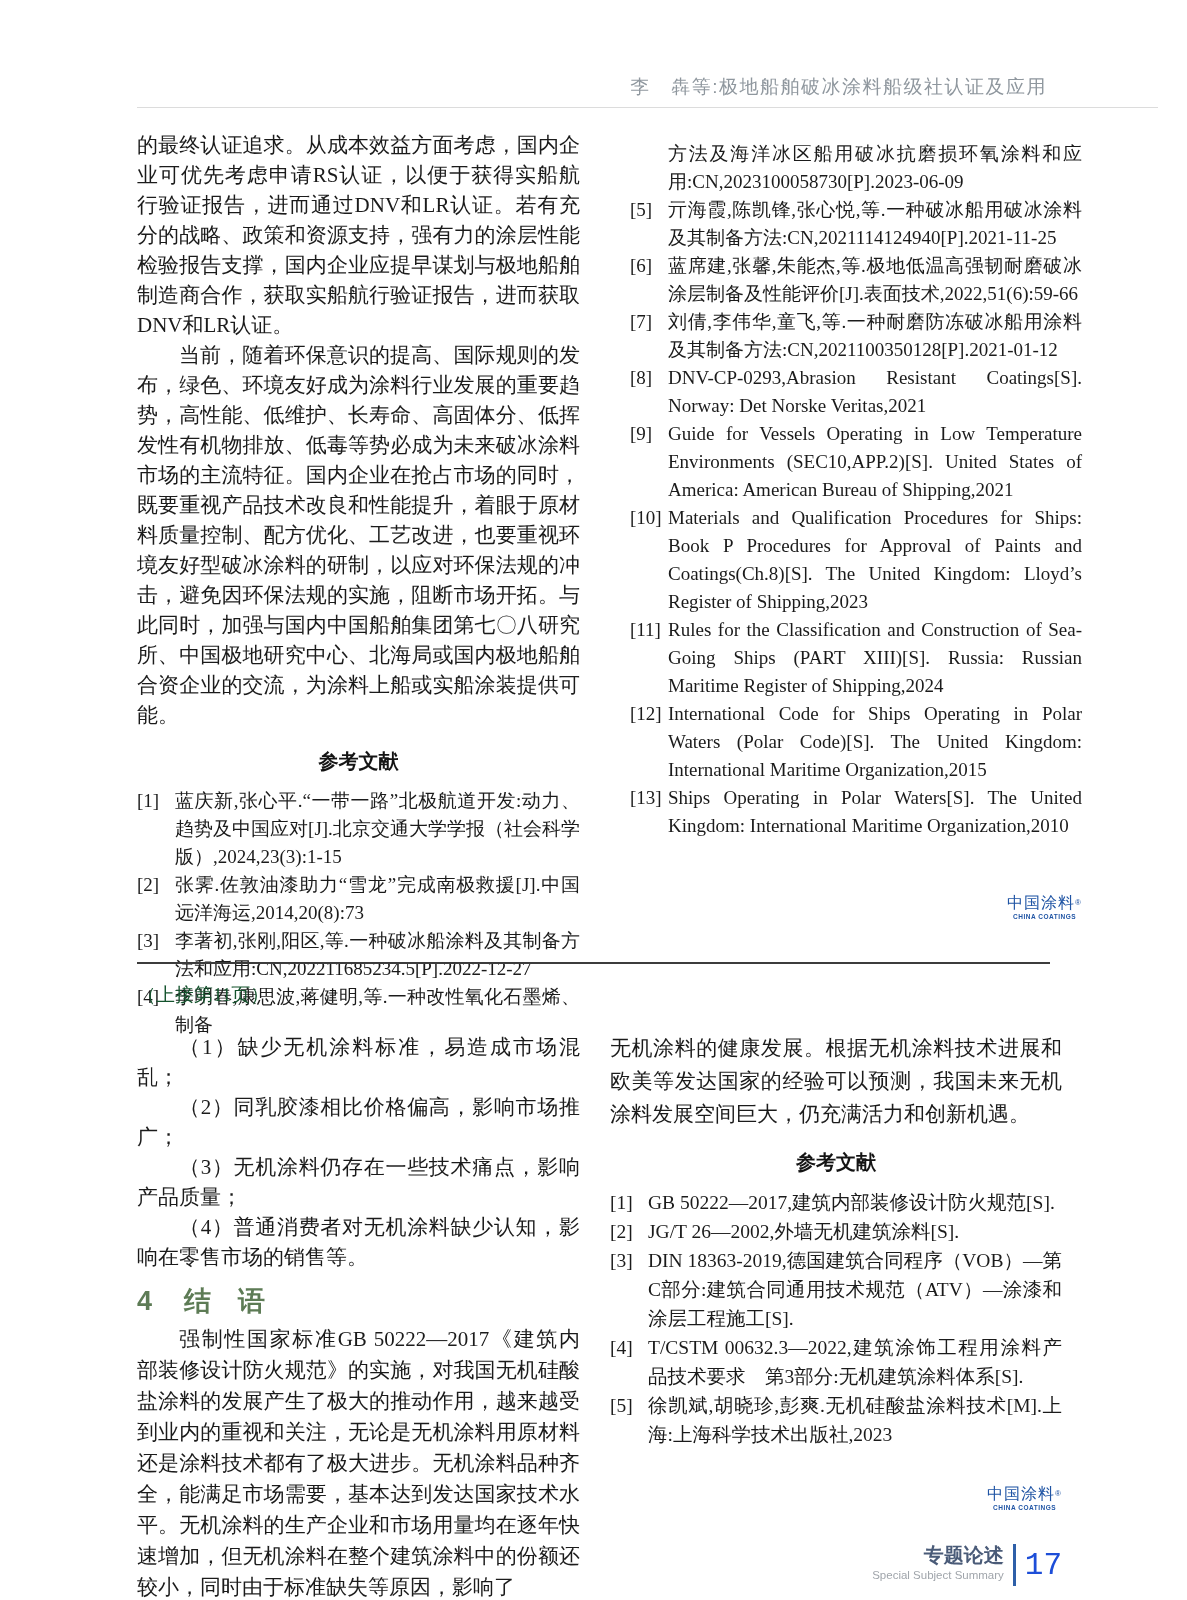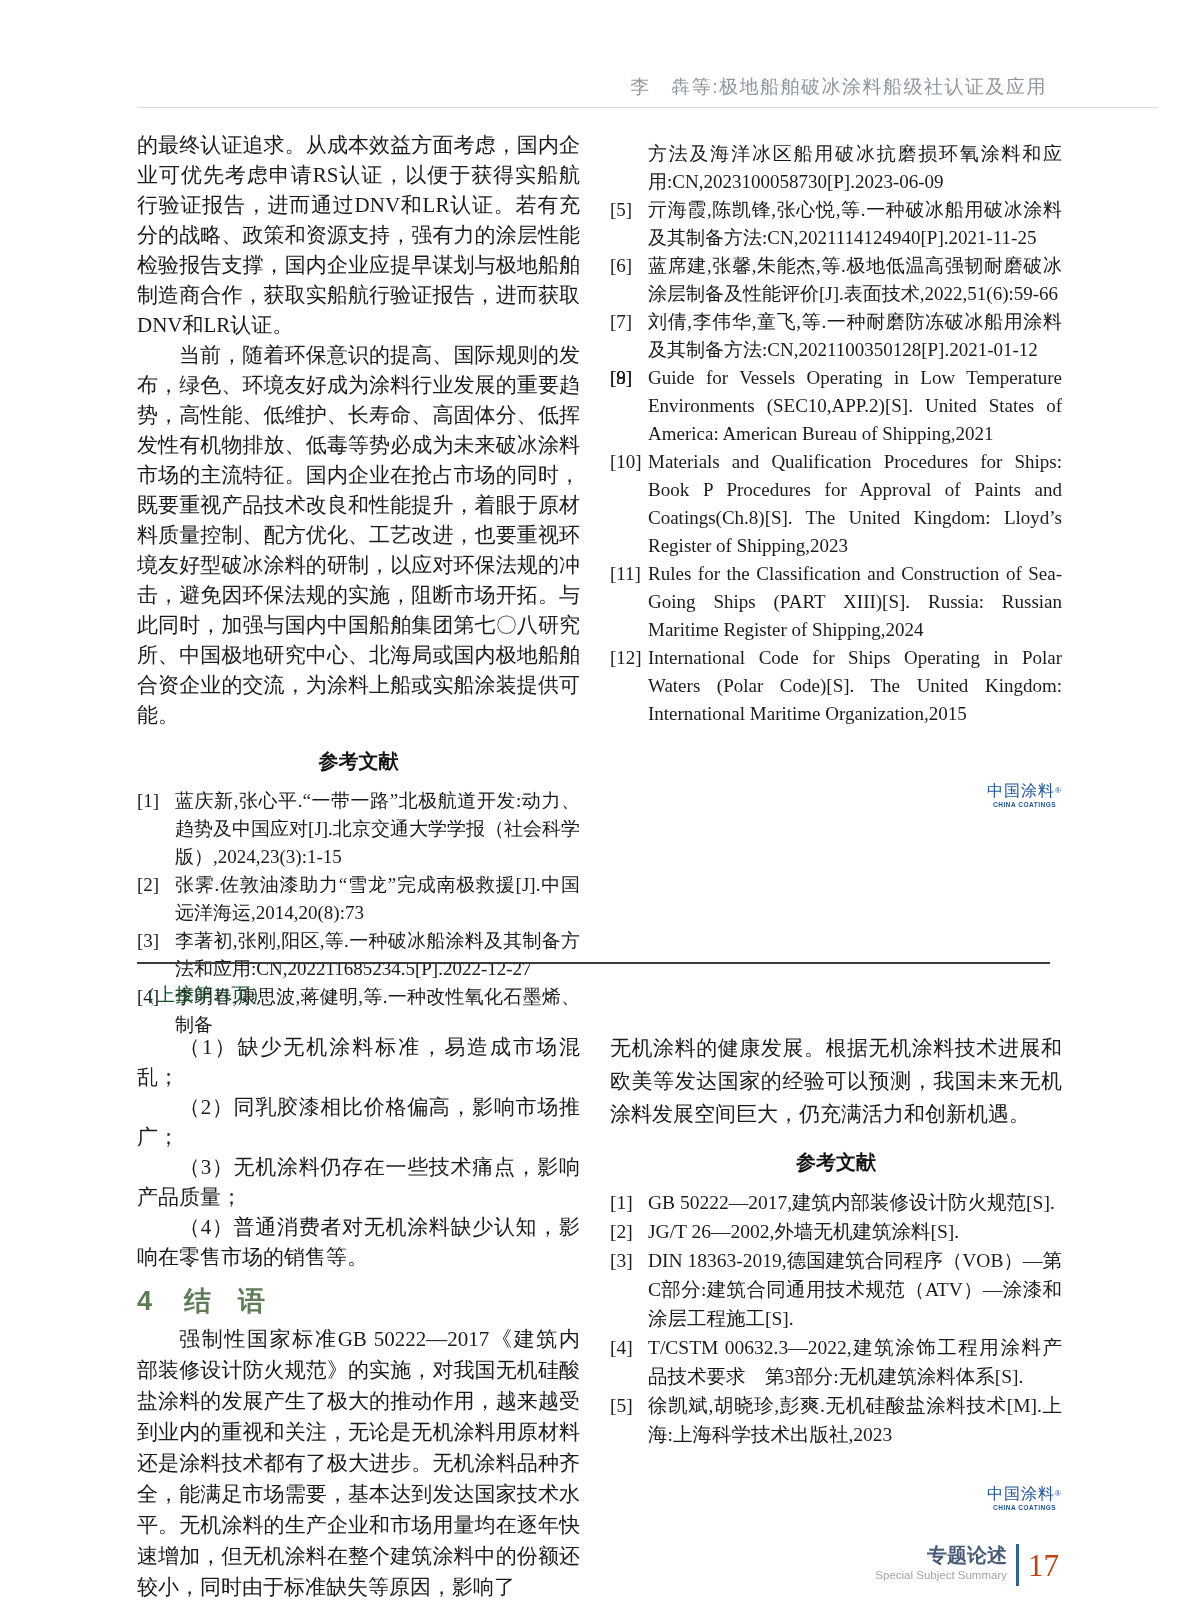--- a/index.html
+++ b/index.html
@@ -10,21 +10,21 @@
   
   .running-head{
     position:absolute;top:74px;left:137px;width:910px;text-align:right;
     font-family:"Liberation Sans","DejaVu Sans",sans-serif;
     font-size:19px;letter-spacing:1.5px;color:#8f979e;
   }
   .head-rule{position:absolute;top:107px;left:137px;width:1021px;height:1px;background:#dcdcdc;}
 
   
   .topcol-left{position:absolute;top:130px;left:137px;width:443px;}
-  .topcol-right{position:absolute;top:140px;left:610px;width:452px;}
+  .topcol-right{position:absolute;top:140px;left:630px;width:452px;}
   .botcol-left{position:absolute;top:1032px;left:137px;width:443px;}
   .botcol-right{position:absolute;top:1032px;left:610px;width:452px;}
 
   .para{margin:0;font-size:21px;line-height:30px;text-align:justify;}
   .para.indent{text-indent:2em;}
   .para.lh33{line-height:33px;}
   .para.lh31{line-height:31px;}
   .list-line{margin:0;font-size:21px;line-height:30px;text-align:justify;text-indent:2em;}
 
   .refs-heading{
@@ -56,21 +56,21 @@
   }
   .logo-cn{font-size:16px;font-weight:400;letter-spacing:1px;line-height:17px;margin-top:24px;}
   .logo-reg{font-size:8px;vertical-align:top;}
   .logo-en{font-size:6.5px;letter-spacing:0.5px;margin-top:2px;font-weight:700;}
 
   .footer{position:absolute;top:1544px;left:837px;width:225px;display:flex;align-items:flex-start;}
   .footer-text{width:170px;text-align:right;font-family:"Liberation Sans","DejaVu Sans",sans-serif;}
   .footer-cn{font-weight:700;font-size:20px;color:#4a5b78;line-height:22px;}
   .footer-en{font-size:11.5px;color:#a0a5ab;margin-top:3px;}
   .footer-bar{width:3px;height:42px;background:#2e5fa8;margin:0 9px;}
-  .footer-page{font-size:31px;color:#c2410c;line-height:34px;padding-top:5px;font-family:Liberation Serif, serif;}
+  .footer-page{font-size:31px;color:#1d4ed8;line-height:34px;padding-top:5px;font-family:Liberation Mono, monospace;}
 </style>
 </head>
 <body>
 
 <div class="page">
 
   <div class="running-head">
     <span>李　犇等:极地船舶破冰涂料船级社认证及应用</span>
   </div>
   <div class="head-rule"></div>
@@ -111,36 +111,41 @@
       <div class="ref">
         <span class="ref-label">[6]</span>
         <span class="ref-text">蓝席建,张馨,朱能杰,等.极地低温高强韧耐磨破冰涂层制备及性能评价[J].表面技术,2022,51(6):59-66</span>
       </div>
       <div class="ref">
         <span class="ref-label">[7]</span>
         <span class="ref-text">刘倩,李伟华,童飞,等.一种耐磨防冻破冰船用涂料及其制备方法:CN,2021100350128[P].2021-01-12</span>
       </div>
       <div class="ref">
         <span class="ref-label">[8]</span>
+        <span class="ref-text">DNV-CP-0293,Abrasion Resistant Coatings[S]. Norway: Det Norske Veritas,2021</span>
       </div>
       <div class="ref">
         <span class="ref-label">[9]</span>
         <span class="ref-text">Guide for Vessels Operating in Low Temperature Environments (SEC10,APP.2)[S]. United States of America: American Bureau of Shipping,2021</span>
       </div>
       <div class="ref">
         <span class="ref-label">[10]</span>
         <span class="ref-text">Materials and Qualification Procedures for Ships: Book P Procedures for Approval of Paints and Coatings(Ch.8)[S]. The United Kingdom: Lloyd’s Register of Shipping,2023</span>
       </div>
       <div class="ref">
         <span class="ref-label">[11]</span>
         <span class="ref-text">Rules for the Classification and Construction of Sea-Going Ships (PART XIII)[S]. Russia: Russian Maritime Register of Shipping,2024</span>
       </div>
       <div class="ref">
         <span class="ref-label">[12]</span>
         <span class="ref-text">International Code for Ships Operating in Polar Waters (Polar Code)[S]. The United Kingdom: International Maritime Organization,2015</span>
+      </div>
+      <div class="ref">
+        <span class="ref-label">[13]</span>
+        <span class="ref-text">Ships Operating in Polar Waters[S]. The United Kingdom: International Maritime Organization,2010</span>
       </div>
     </div>
     <div class="logo-row top">
       <div class="logo">
         <div class="logo-cn"><span>中国涂料</span><span class="logo-reg">®</span></div>
         <div class="logo-en">CHINA COATINGS</div>
       </div>
     </div>
   </section>
 

